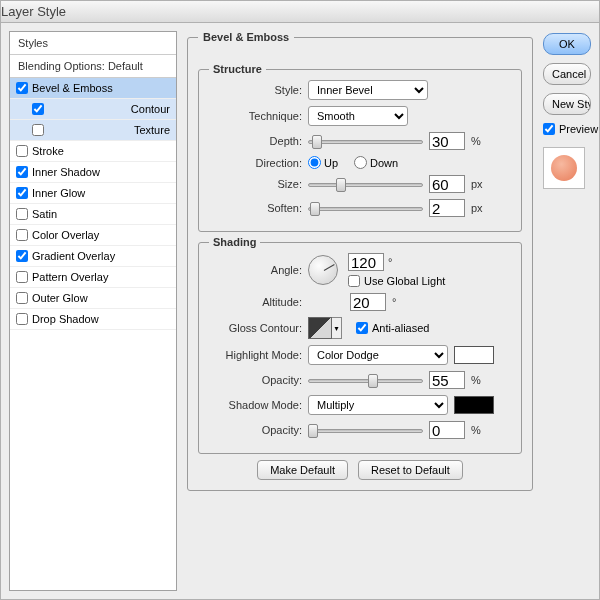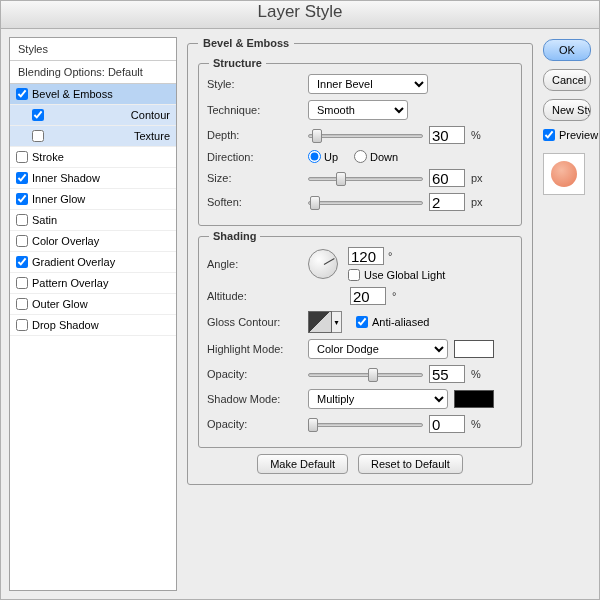--- a/index.html
+++ b/index.html
@@ -1,33 +1,33 @@
 <!DOCTYPE html>
 <html><head>
 <meta charset="utf-8">
 <style>
 * { box-sizing: border-box; margin: 0; padding: 0; }
 body { font-family: "Lucida Grande", Arial, sans-serif; font-size: 11px; background: #fff; color: #000; }
 .window { width: 600px; height: 600px; background: #ededed; border: 1px solid #b0b0b0; display: flex; flex-direction: column; }
-.titlebar { height: 28px; background: linear-gradient(#f7f7f7,#dcdcdc); border-bottom: 1px solid #b0b0b0; text-align: center; line-height: 22px; font-size: 17px; color: #444; }
+.titlebar { height: 22px; background: linear-gradient(#f7f7f7,#dcdcdc); border-bottom: 1px solid #b0b0b0; line-height: 22px; font-size: 13px; color: #444; }
 .content { flex: 1; display: flex; padding: 8px; gap: 10px; overflow: hidden; }
 .sidebar { width: 168px; border: 1px solid #a0a0a0; background: #fff; display: flex; flex-direction: column; }
 .sidebar-header { padding: 5px 8px; border-bottom: 1px solid #ccc; color: #333; }
 .sidebar-item { display: flex; align-items: center; gap: 4px; padding: 4px 6px; border-bottom: 1px solid #eee; cursor: default; }
 .sidebar-item.selected { background: #b9d4f3; }
 .sidebar-item.sub { padding-left: 22px; }
 .sidebar-item.sub.selected { background: #d5e4f7; justify-content: space-between; }
 input[type=checkbox] { width: 12px; height: 12px; }
 .main { flex: 1; display: flex; flex-direction: column; gap: 6px; }
 fieldset { border: 1px solid #9a9a9a; border-radius: 3px; padding: 10px 10px 10px 10px; position: relative; background: #ededed; }
 legend { padding: 0 5px; font-weight: bold; color: #333; font-size: 11px; }
-.innerfield { border: 1px solid #9a9a9a; border-radius: 3px; padding: 8px; margin-top: 4px; }
+.innerfield { border: 1px solid #9a9a9a; border-radius: 3px; padding: 8px; margin-top: 16px; }
 .innerfield .grouplabel { position: relative; top: -15px; left: 2px; background: #ededed; padding: 0 4px; font-weight: bold; color: #333; display: inline-block; }
 .row { display: flex; align-items: center; margin-bottom: 6px; gap: 6px; }
-.labelcol { width: 95px; color: #333; }
+.labelcol { width: 95px; text-align: right; color: #333; }
 select { font-size: 11px; height: 20px; background: #fff; border: 1px solid #999; border-radius: 3px; padding: 1px 4px; }
 input[type=text] { width: 36px; height: 18px; font-size: 15px; border: 1px solid #888; padding: 1px 2px; background: #fff; }
 .slider { flex: 1; max-width: 115px; height: 14px; position: relative; }
 .slider .track { position: absolute; top: 6px; left: 0; right: 0; height: 4px; background: linear-gradient(#bbb,#ddd); border: 1px solid #999; border-radius: 2px; }
 .slider .thumb { position: absolute; top: 1px; width: 10px; height: 14px; background: linear-gradient(#f8f8f8,#ccc); border: 1px solid #888; border-radius: 2px; }
 .radio { display: flex; align-items: center; gap: 3px; margin-right: 10px; }
 .swatch { width: 40px; height: 18px; border: 1px solid #555; }
 .contour-swatch { width: 24px; height: 22px; border: 1px solid #666; background: linear-gradient(135deg, #3a3a3a 50%, #d8d8d8 50%); display: inline-block; position: relative; }
 .contour-dd { width: 10px; height: 22px; border: 1px solid #888; border-left: none; background: #efefef; display: inline-flex; align-items: center; justify-content: center; font-size: 8px; }
 .angle-dial { width: 30px; height: 30px; border: 1px solid #888; border-radius: 50%; background: radial-gradient(circle at 35% 35%, #fdfdfd, #cfcfcf); position: relative; }

